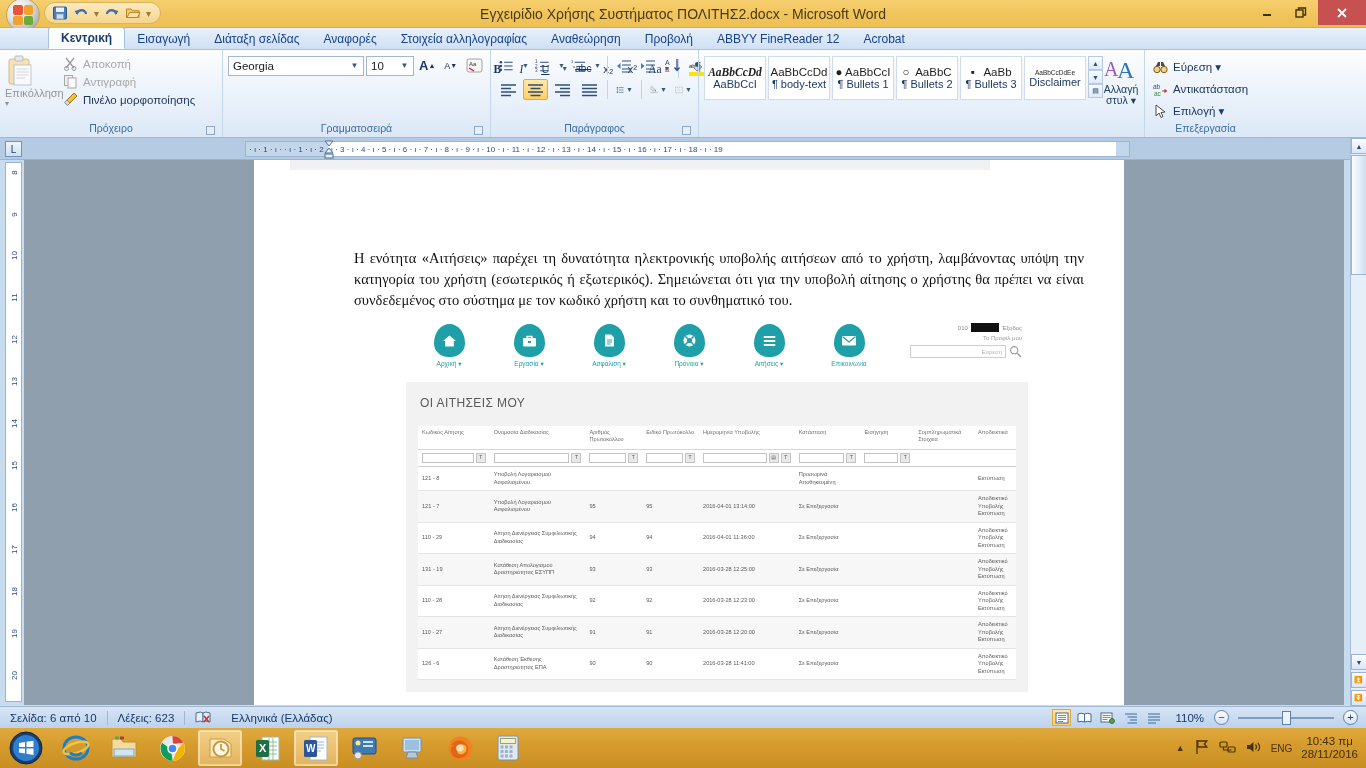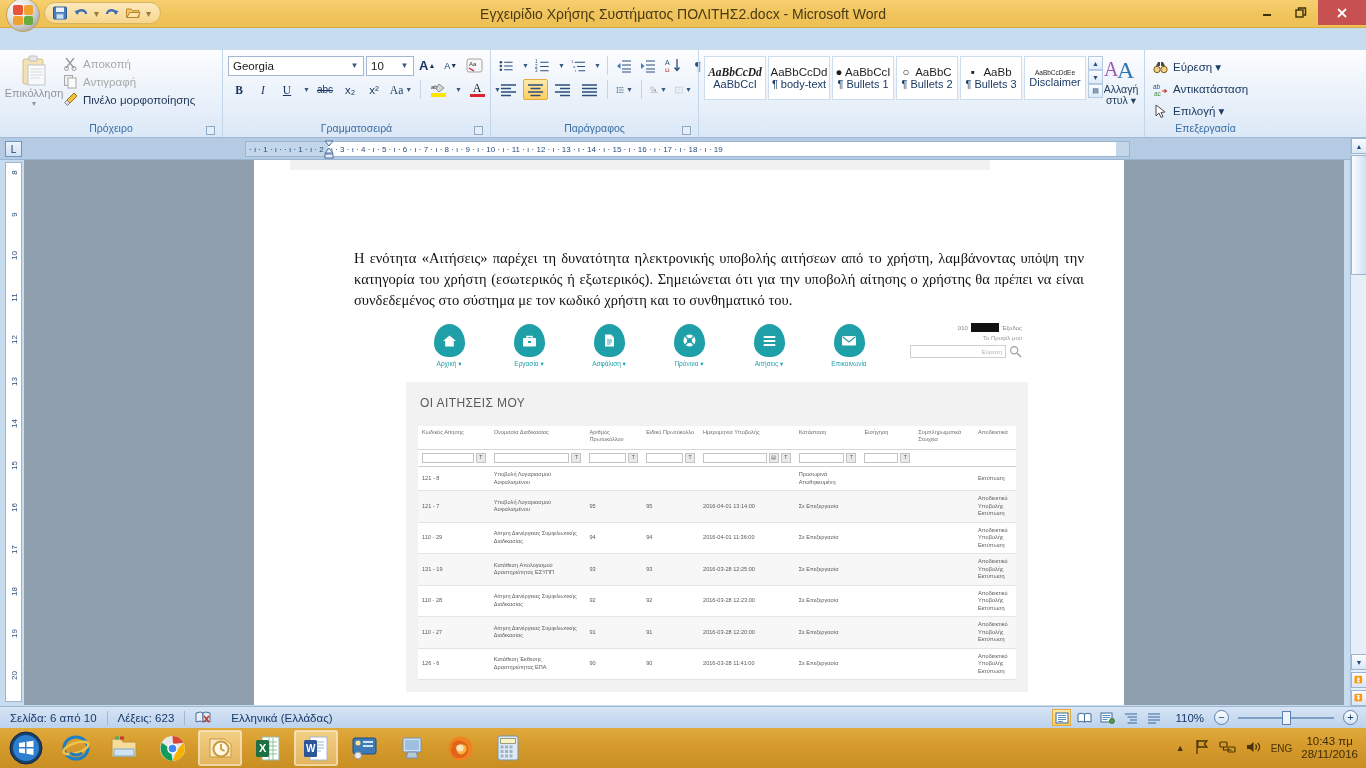--- a/index.html
+++ b/index.html
@@ -67,21 +67,21 @@
     display:flex; align-items:stretch;
   }
   .group { position:relative; padding:3px 5px 0 5px; display:flex; flex-direction:column; }
   .group + .group { border-left:1px solid #c4d6ea; }
   .group-body { flex:1; display:flex; align-items:flex-start; }
   .group-label { text-align:center; font-size:10.5px; color:#3a6ea5; padding-bottom:3px; position:relative; }
   .dlg { position:absolute; right:2px; bottom:2px; width:9px; height:9px;
          border:1px solid #8ea9c6; background:#e6eef8; }
 
   
-  .paste-btn { width:58px; display:flex; flex-direction:column; align-items:center; color:#4a4a4a;
+  .paste-btn { width:58px; display:flex; flex-direction:column; color:#4a4a4a;
                font-size:11px; padding-top:2px; opacity:.55; }
   .paste-ico { width:30px; height:32px; position:relative; }
   .clip-small { display:flex; flex-direction:column; gap:3px; padding-top:3px; }
   .clip-item { display:flex; align-items:center; gap:5px; font-size:11.5px; color:#a8a8a8; }
   .clip-item.enabled { color:#24385c; }
   .mini { width:15px; height:15px; display:inline-block; position:relative; }
 
   
   .row { display:flex; align-items:center; gap:2px; }
   .row + .row { margin-top:3px; }
@@ -274,20 +274,31 @@
           </svg>
       </div>
       <div class="wbtn close">
         <svg width="12" height="12" viewBox="0 0 12 12">
             <path d="M2 2 L10 10 M10 2 L2 10" stroke="#fff" stroke-width="1.8"></path>
           </svg>
       </div>
     </div>
   </div>
 
+  <div class="tabstrip">
+    <div class="tab active">Κεντρική</div>
+    <div class="tab">Εισαγωγή</div>
+    <div class="tab">Διάταξη σελίδας</div>
+    <div class="tab">Αναφορές</div>
+    <div class="tab">Στοιχεία αλληλογραφίας</div>
+    <div class="tab">Αναθεώρηση</div>
+    <div class="tab">Προβολή</div>
+    <div class="tab">ABBYY FineReader 12</div>
+    <div class="tab">Acrobat</div>
+  </div>
 
   <div class="ribbon">
 
     <div class="group" style="width:222px">
       <div class="group-body">
         <div class="paste-btn">
           <span class="paste-ico">
             <svg width="30" height="32" viewBox="0 0 30 32">
               <rect x="4" y="4" width="20" height="25" rx="2" fill="#f3cf7e" stroke="#b78c2e"></rect>
               <rect x="10" y="1" width="8" height="5" rx="1" fill="#d8d8d8" stroke="#8a8a8a"></rect>
@@ -331,21 +342,21 @@
           </div>
         </div>
       </div>
       <div class="group-label">
         <span>Πρόχειρο</span>
         <span class="dlg"></span>
       </div>
     </div>
 
     <div class="group" style="width:268px">
-      <div class="group-body" style="flex-direction:column; padding-top:2px">
+      <div class="group-body" style="flex-direction:row; padding-top:2px">
         <div class="row">
           <div class="combo" style="width:136px">
             <span class="cv">Georgia</span>
             <span class="ca">▼</span>
           </div>
           <div class="combo" style="width:48px">
             <span class="cv">10</span>
             <span class="ca">▼</span>
           </div>
           <div class="btn">

